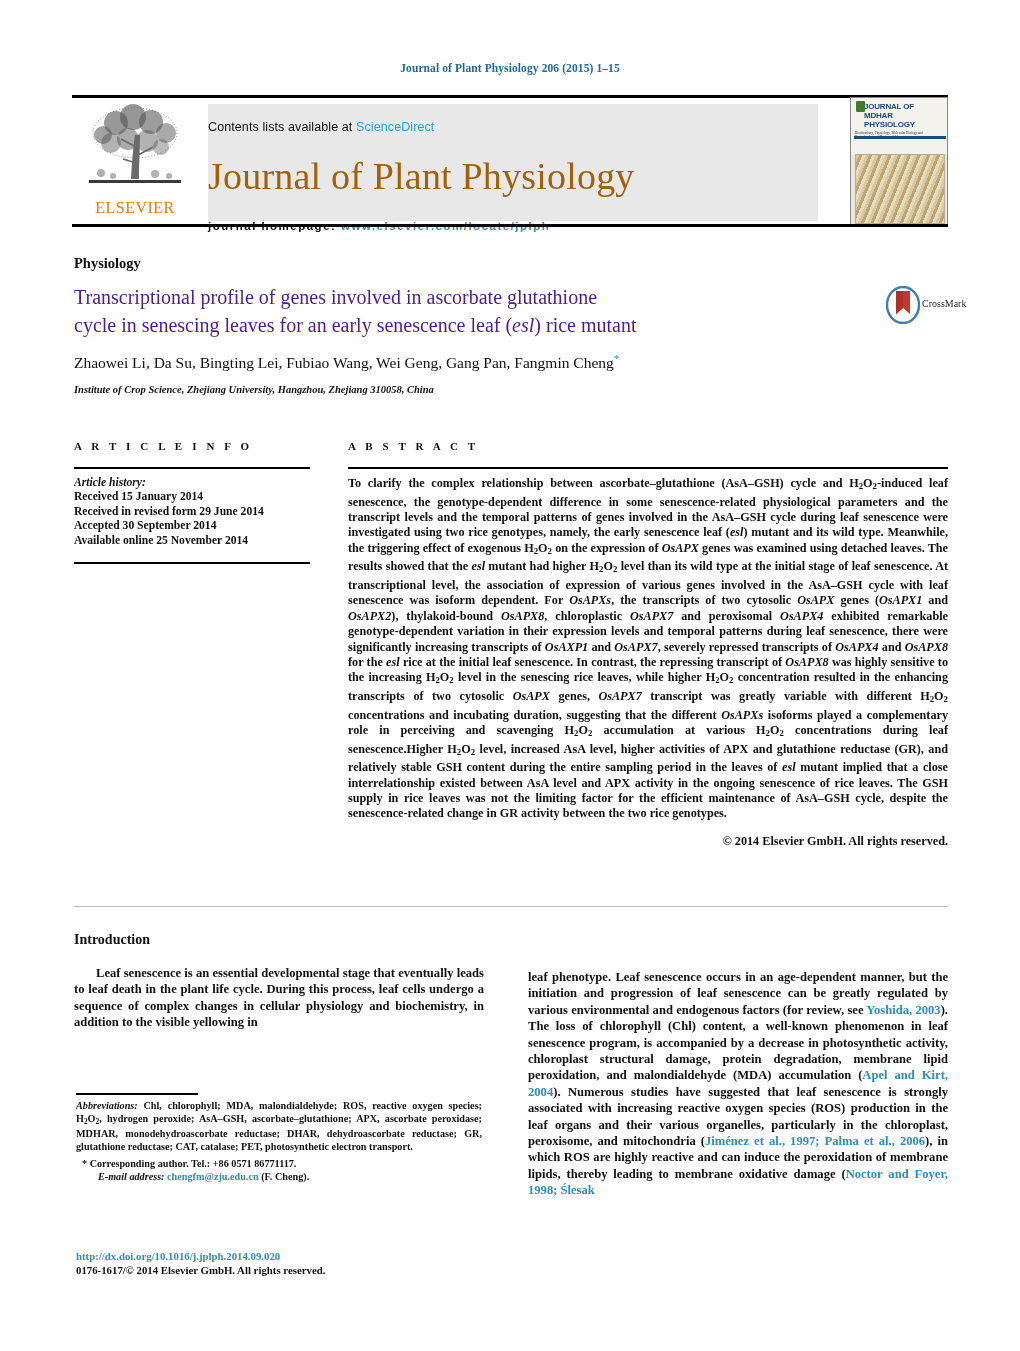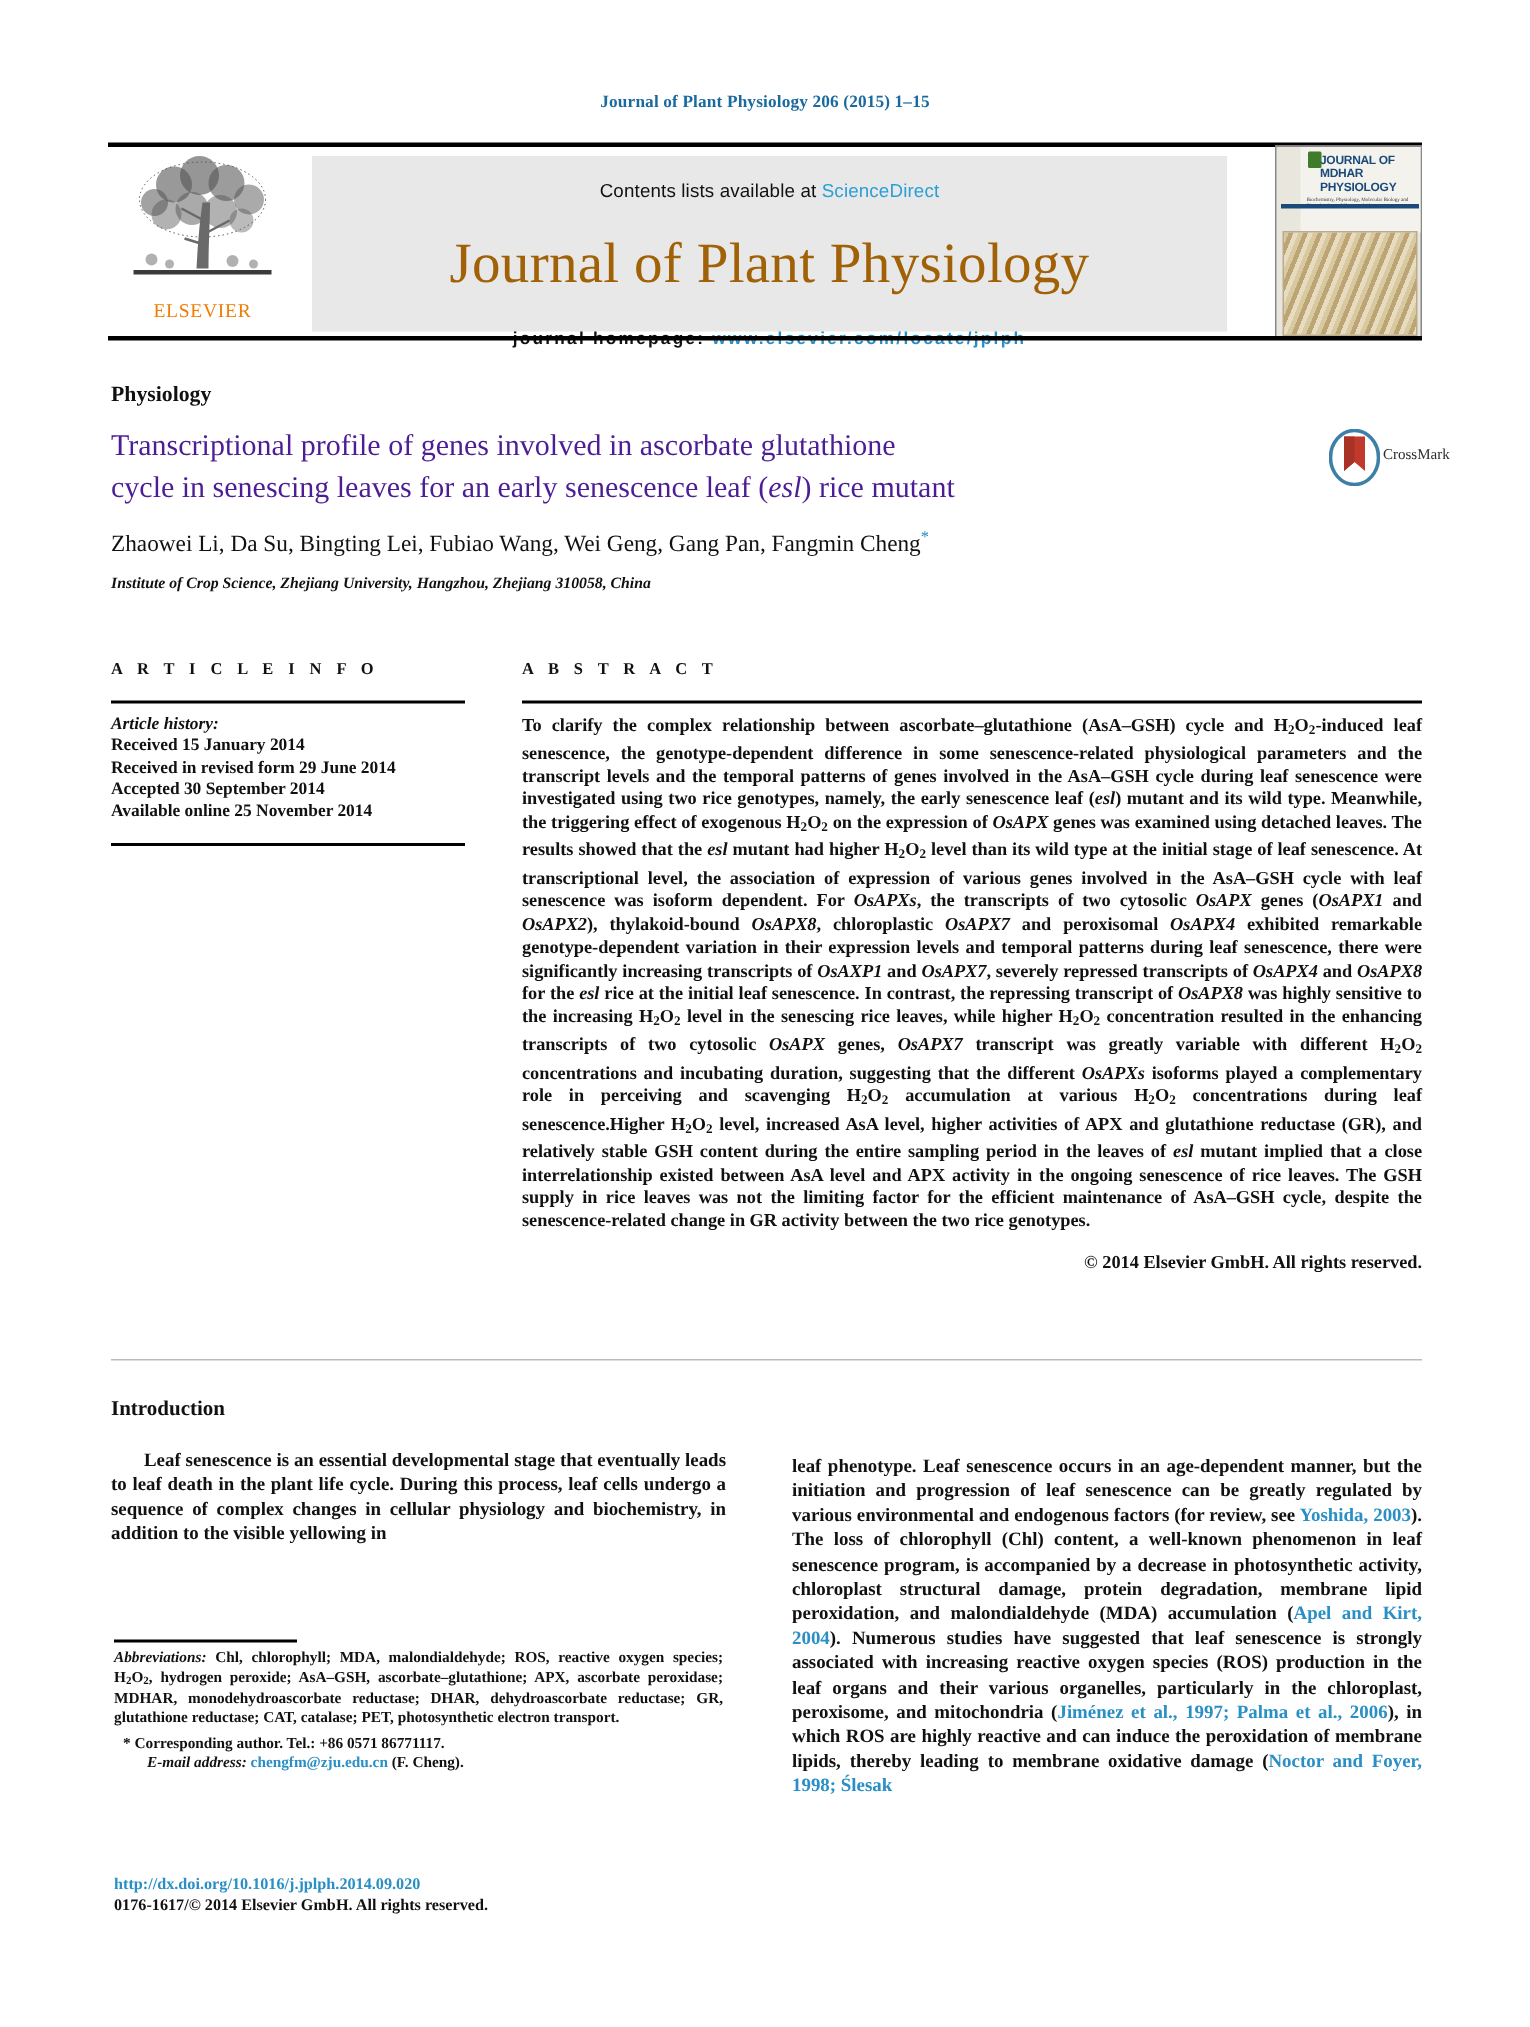--- a/index.html
+++ b/index.html
@@ -49,32 +49,32 @@
     left: 2px; top: 8px;
     width: 122px; height: 120px;
     text-align: center;
   }
   .elsevier-tree {
     display: block;
     margin: 0 auto;
   }
   .elsevier-word {
     font-family: "Liberation Serif", serif;
-    font-size: 13px;
+    font-size: 16px;
     color: #f07c00;
     letter-spacing: 0.5px;
     line-height: 1;
     margin-top: 1px;
   }
   .banner {
     position: absolute;
     left: 136px; top: 9px;
     width: 610px; height: 117px;
     background: #e8e8e8;
-    text-align: center;
+    text-align: left;
   }
   .banner .contents {
     margin-top: 16px;
     font-family: "Liberation Sans", sans-serif;
     font-size: 12.5px;
     color: #111;
     letter-spacing: 0.1px;
   }
   .banner .contents .sd {
     color: #2a9fd6;
@@ -99,21 +99,21 @@
   }
   .cover-thumb {
     position: absolute;
     left: 778px; top: 2px;
     width: 98px; height: 129px;
     border: 1px solid #888;
     background: #e9e6dd;
     overflow: hidden;
   }
   .cover-top {
-    position: absolute; left: 16px; top: 0;
+    position: absolute; left: 0; top: 0;
     width: 100%; height: 45%;
     background: #f4f2ec;
     padding: 4px 4px 0 4px;
   }
   .cover-jp {
     font-family: "Liberation Sans", sans-serif;
     font-weight: bold;
     font-size: 8px;
     color: #1b4a7a;
     line-height: 9px;

